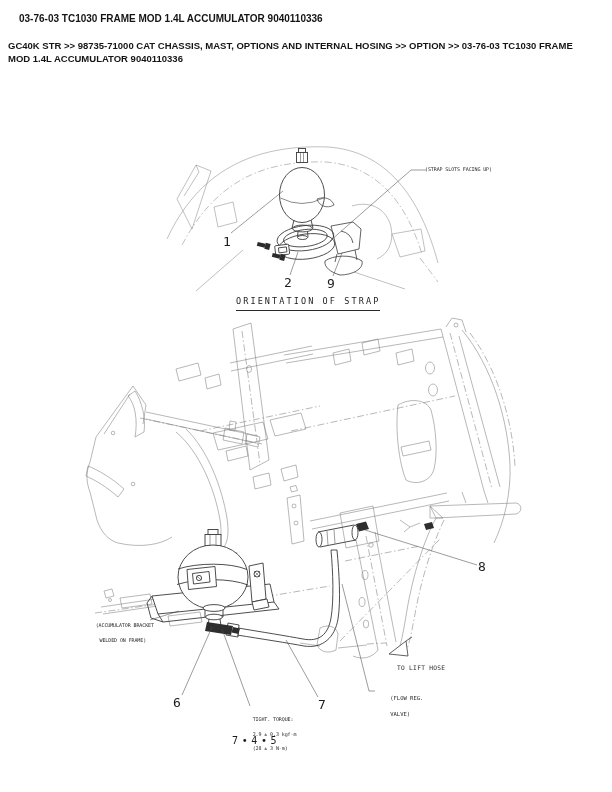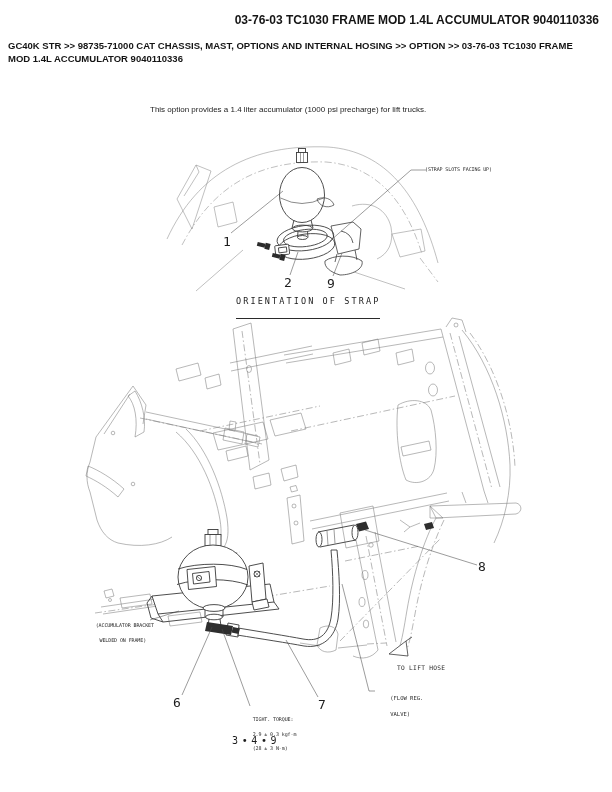--- a/index.html
+++ b/index.html
@@ -1,41 +1,40 @@
 <!DOCTYPE html>
 <html><head>
 <meta charset="utf-8">
 <style>
   html,body{margin:0;padding:0;background:#fff;}
   .page{position:relative;width:612px;height:792px;background:#ffffff;overflow:hidden;
         font-family:"Liberation Sans",sans-serif;color:#111;}
-  .hdr{position:absolute;left:19px;top:13px;width:580px;font-size:12px;font-weight:bold;
-       letter-spacing:0px;color:#141414;text-align:right;}
+  .hdr{position:absolute;left:19px;top:13px;width:580px;font-size:10px;font-weight:bold;
+       letter-spacing:0px;color:#141414;}
   .crumb{position:absolute;left:8px;top:40px;width:576px;font-size:9.5px;font-weight:bold;
        line-height:12.5px;color:#141414;}
   .intro{position:absolute;left:150px;top:105px;font-size:8px;color:#222;}
   svg.art{position:absolute;left:0;top:0;}
   .lbl{position:absolute;font-family:"DejaVu Sans Mono",monospace;color:#2a2a2a;white-space:pre;}
   .tiny{font-size:5px;line-height:7.2px;letter-spacing:-0.1px;}
   .small{font-size:5.5px;line-height:8px;}
   .med{font-size:6.2px;letter-spacing:0.3px;}
   .callout{font-size:13px;color:#1c1c1c;line-height:1;}
   .caption{font-size:8.5px;letter-spacing:2.1px;border-bottom:0.8px solid #2a2a2a;
-           padding-bottom:12px;color:#1c1c1c;}
+           padding-bottom:4px;color:#1c1c1c;}
   .fgroup{font-size:10px;letter-spacing:-1.2px;color:#1c1c1c;}
   .ctr{text-align:center;}
 </style>
 </head>
 <body>
 
 <div class="page">
 
   <div class="hdr">03-76-03 TC1030 FRAME MOD 1.4L ACCUMULATOR 9040110336</div>
   <div class="crumb">GC40K STR &gt;&gt; 98735-71000 CAT CHASSIS, MAST, OPTIONS AND INTERNAL HOSING &gt;&gt; OPTION &gt;&gt; 03-76-03 TC1030 FRAME MOD 1.4L ACCUMULATOR 9040110336</div>
-  <div class="intro">This option provides a 1.4 liter accumulator (1000 psi precharge) for lift trucks.</div>
 
   <svg class="art" width="612" height="792" viewBox="0 0 612 792">
 
     <g fill="none" stroke="#8c8c8c" stroke-width="0.55">
       <path d="M167 239 C198 172 252 144 328 147 C386 151 420 196 438 263"></path>
       <path d="M182 245 C214 184 260 160 326 162 C377 166 406 202 422 254" stroke-dasharray="7 2.5 1.5 2.5"></path>
       <path d="M177 199 L196 165 L211 171 L192 229 Z"></path>
       <path d="M196 165 L199 172 L184 196"></path>
       <path d="M214 207 L233 202 L237 222 L218 227 Z"></path>
       <path d="M352 206 C372 200 387 210 391 227 C394 243 388 254 377 259"></path>
@@ -242,21 +241,21 @@
   <div class="lbl callout" style="left:173px;top:696px;">6</div>
   <div class="lbl callout" style="left:318px;top:698px;">7</div>
   <div class="lbl callout" style="left:478px;top:560px;">8</div>
 
   <div class="lbl tiny" style="left:241px;top:709px;">
     <span>TIGHT. TORQUE:</span><br>
     <span>2.9 ± 0.3 kgf-m</span><br>
     <span>(28 ± 3 N-m)</span>
   </div>
 
-  <div class="lbl fgroup" style="left:232px;top:735px;">3 • 4 • 9</div>
+  <div class="lbl fgroup" style="left:232px;top:735px;">7 • 4 • 5</div>
 
   <div class="lbl small" style="left:377px;top:686px;">
     <span>(FLOW REG.</span><br>
     <span>VALVE)</span>
   </div>
 
   <div class="lbl med" style="left:397px;top:664px;">TO LIFT HOSE</div>
 
 </div>
 

